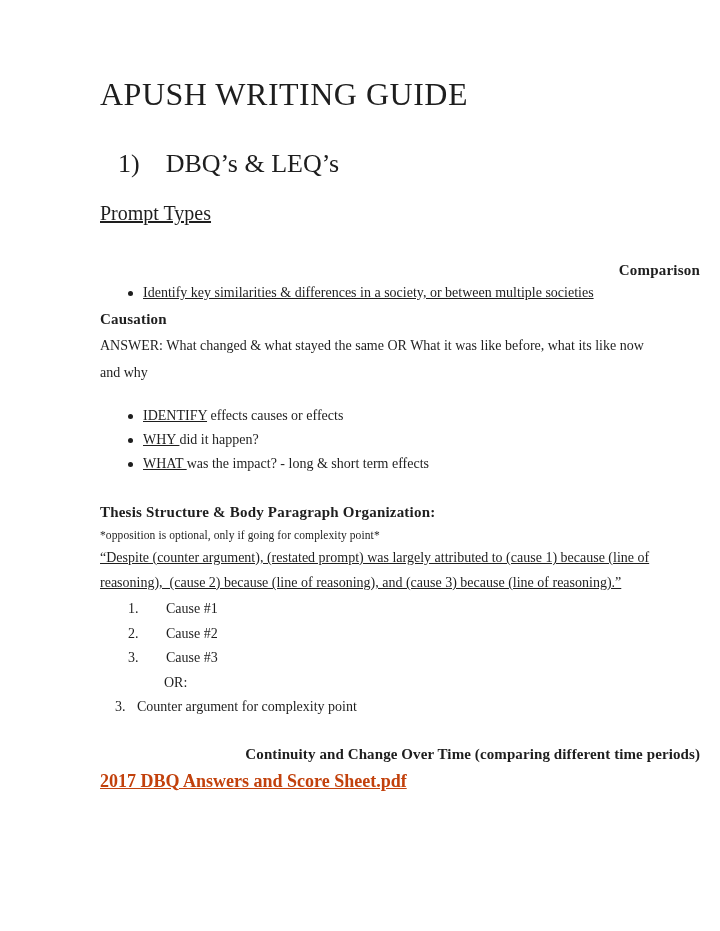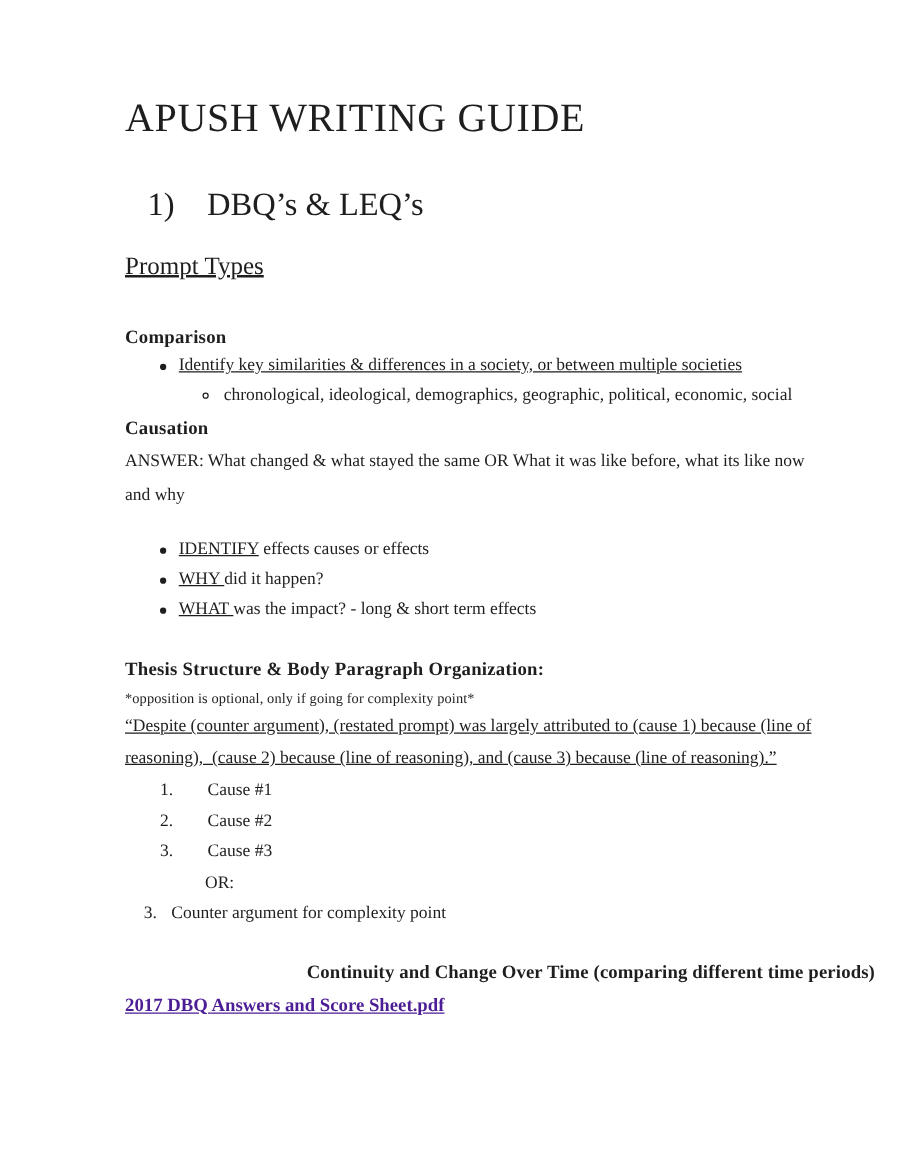--- a/index.html
+++ b/index.html
@@ -42,21 +42,21 @@
     text-decoration: underline;
     display: inline-block;
     text-align: right;
   }
   .section-head {
     font-size: 15px;
     font-weight: 700;
     line-height: 21px;
     letter-spacing: 0.2px;
   }
-  .comparison-head { margin-top: 34px; }
+  .comparison-head { margin-top: 34px; text-align: right; }
   
   .row {
     display: flex;
     align-items: flex-start;
     font-size: 14px;
     line-height: 24px;
   }
   .marker {
     display: inline-flex;
     justify-content: flex-start;
@@ -108,24 +108,24 @@
   .thesis-list .row { line-height: 24.5px; }
   .num-row { padding-left: 28px; }
   .num-row .marker { width: 38px; }
   .or-row { padding-left: 64px; }
   .counter-row { padding-left: 15px; }
   .counter-row .marker { width: 22px; }
   .ccot-head { margin-top: 24px; letter-spacing: 0.1px; text-align: right; }
   .pdf-link {
     margin-top: 4px;
     display: inline-block;
-    font-size: 15px;
+    font-size: 18px;
     font-weight: 700;
     line-height: 24px;
-    color: #4c1d95;
+    color: #c2410c;
     text-decoration: underline;
     cursor: pointer;
   }
 </style>
 </head>
 <body>
 
 <div class="page">
 
   <div class="doc-title">APUSH WRITING GUIDE</div>
@@ -139,26 +139,20 @@
     <span class="prompt-types">Prompt Types</span>
   </div>
 
   <div class="section-head comparison-head">Comparison</div>
 
   <div class="row bullet-l1">
     <span class="marker">
         <span class="dot"></span>
       </span>
     <span class="u">Identify key similarities &amp; differences in a society, or between multiple societies</span>
-  </div>
-  <div class="row bullet-l2">
-    <span class="marker">
-        <span class="circle"></span>
-      </span>
-    <span>chronological, ideological, demographics, geographic, political, economic, social</span>
   </div>
 
   <div class="section-head causation-head">Causation</div>
 
   <div class="answer-para">
     <span>ANSWER: What changed &amp; what stayed the same OR What it was like before, what its like now</span>
     <span>and why</span>
   </div>
 
   <div class="cause-bullets">

